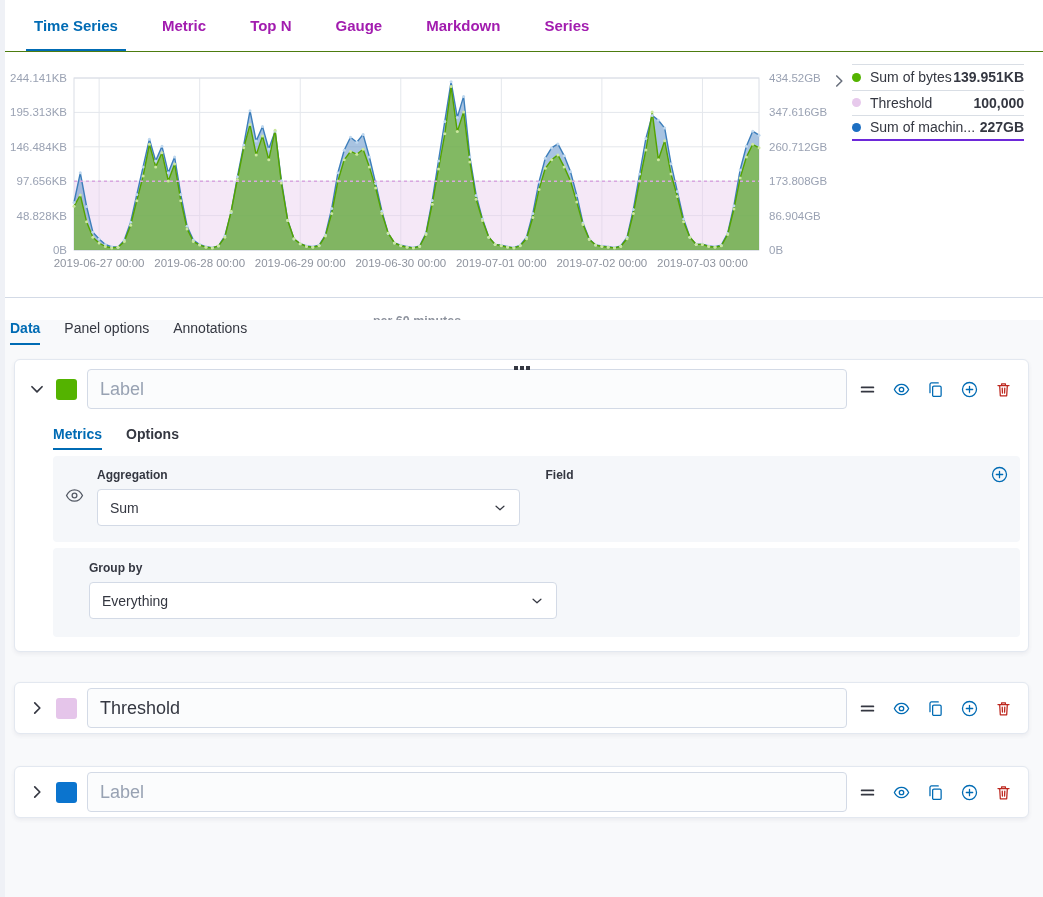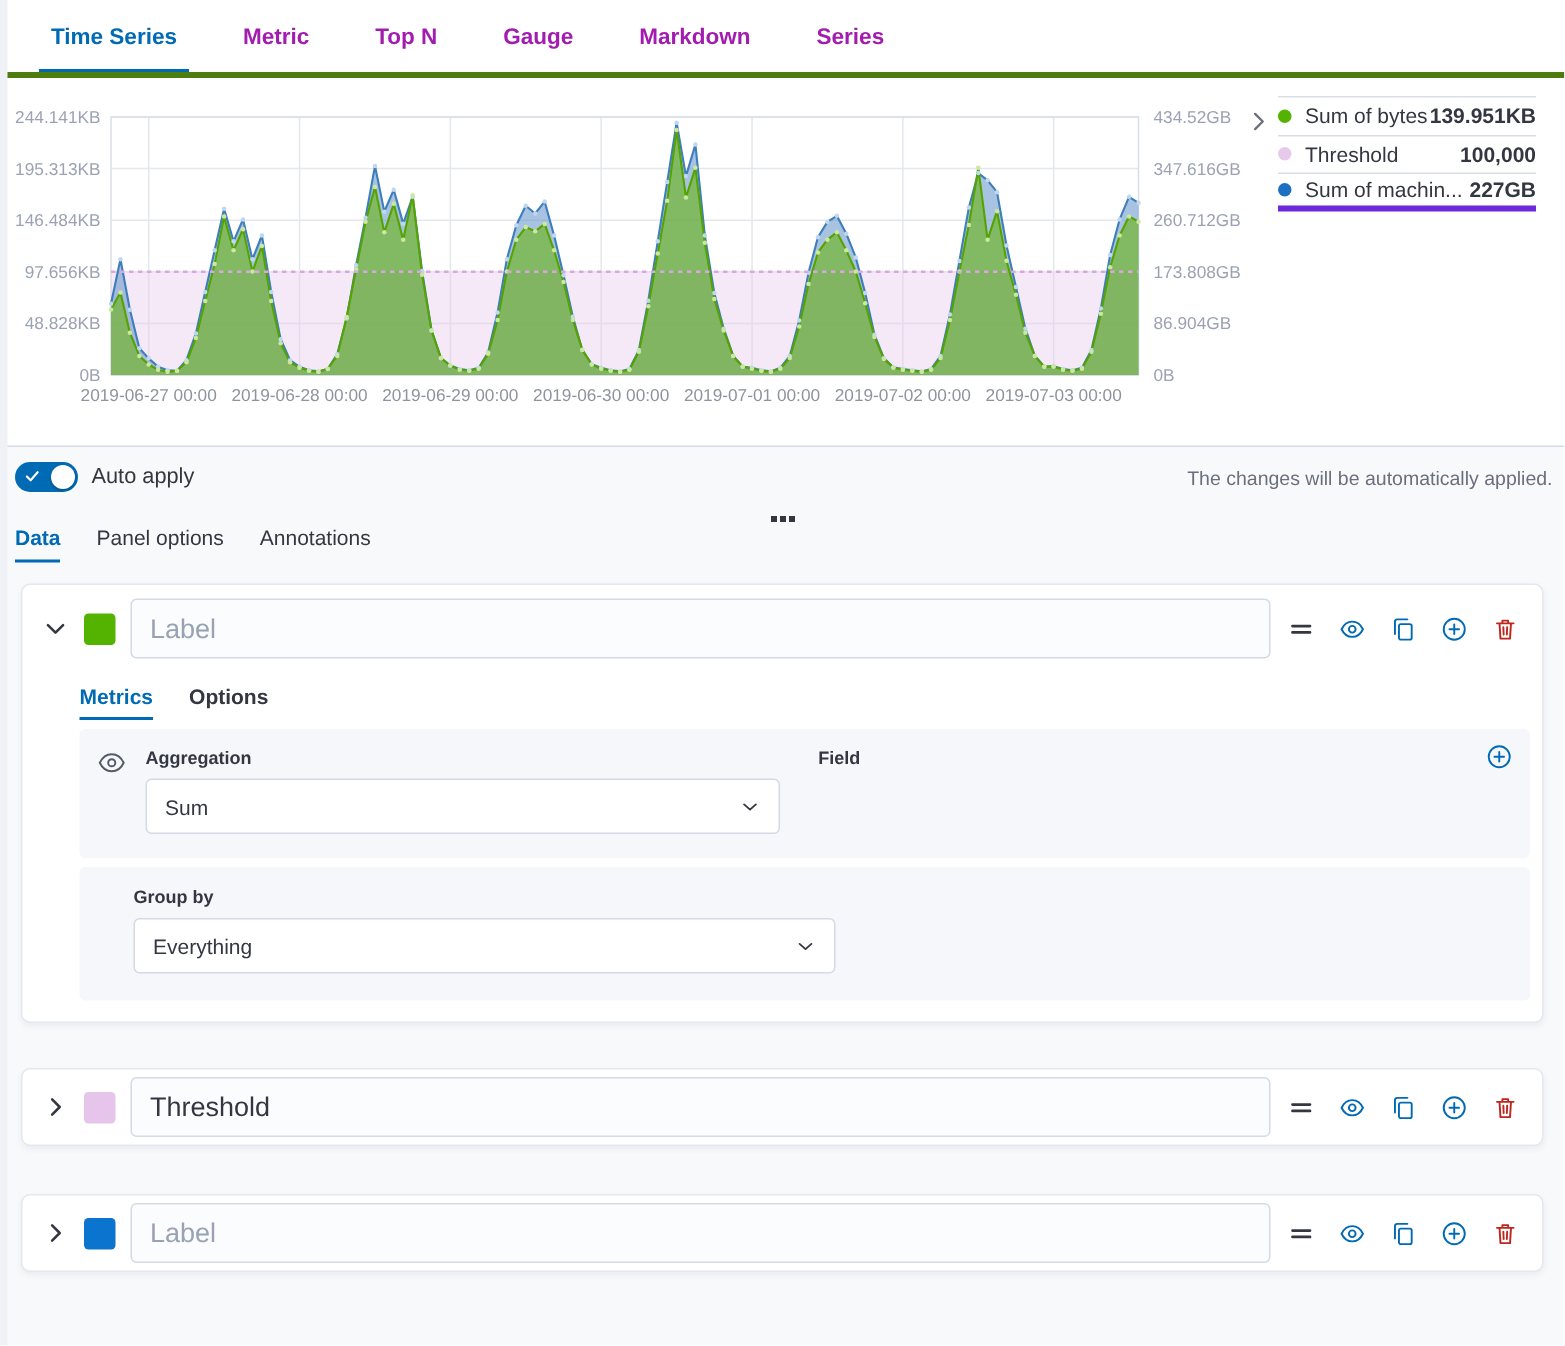--- a/index.html
+++ b/index.html
@@ -1,33 +1,33 @@
 <!DOCTYPE html>
 <html><head>
 <meta charset="utf-8">
 <style>
   * { box-sizing: border-box; margin: 0; padding: 0; }
   body { font-family: "Liberation Sans", sans-serif; background: #fff; }
   .app { position: relative; width: 1043px; height: 897px; background: #fff; overflow: hidden; }
   .left-gutter { position: absolute; left: 0; top: 0; width: 5px; height: 100%; background: #EFF1F6; z-index: 5; }
 
   
-  .topbar { position: relative; height: 52px; border-bottom: 4px solid #4d7c0f; display: flex; align-items: stretch; padding-left: 12px; background:#fff; z-index: 2; }
+  .topbar { position: relative; height: 52px; border-bottom: 1px solid #4d7c0f; display: flex; align-items: stretch; padding-left: 12px; background:#fff; z-index: 2; }
   .topbar .tab { display: flex; align-items: center; padding: 0 4px; margin: 0 18px; font-size: 15px; font-weight: 600; color: #a21caf; cursor: pointer; position: relative; }
   .topbar .tab.active { color: #006BB4; }
   .topbar .tab.active::after { content: ""; position: absolute; left: -4px; right: -4px; bottom: 0; height: 2px; background: #006BB4; }
 
   
   .chart-wrap { position: relative; height: 246px; border-bottom: 1px solid #D3DAE6; background: #fff; }
   .chart-svg { position: absolute; left: 2px; top: 6px; }
   .x-caption { position: absolute; left: 2px; top: 262px; width: 830px; text-align: center; font-size: 12.5px; font-weight: 700; color: #8E939E; }
   .legend-toggle { position: absolute; left: 830px; top: 20px; width: 18px; height: 18px; color: #69707D; cursor: pointer; background: none; border: none; }
   .legend { position: absolute; left: 852px; top: 12px; width: 172px; font-size: 14px; }
   .legend-row { display: flex; align-items: center; height: 25.5px; border-top: 1px solid #D9DEE5; cursor: pointer; }
-  .legend-row:last-child { border-bottom: 4px solid #6d28d9; }
+  .legend-row:last-child { border-bottom: 2px solid #6d28d9; }
   .legend-dot { width: 9px; height: 9px; border-radius: 50%; margin-right: 9px; flex: none; }
   .legend-label { color: #343741; white-space: nowrap; overflow: hidden; }
   .legend-value { margin-left: auto; font-weight: 700; color: #343741; }
 
   
   .editor { position: relative; height: 599px; background: #F8F9FB; }
   .apply-row { display: flex; align-items: center; padding: 10px 8px 0 10px; }
   .switch { position: relative; width: 42px; height: 20px; border-radius: 10px; background: #006BB4; cursor: pointer; flex: none; }
   .switch .knob { position: absolute; top: 2px; right: 2px; width: 16px; height: 16px; border-radius: 50%; background: #fff; box-shadow: 0 1px 2px rgba(0,0,0,.25); }
   .switch svg { position: absolute; left: 7px; top: 5px; }
@@ -55,21 +55,21 @@
   .actions button { border: none; background: none; padding: 0; width: 17px; height: 17px; cursor: pointer; }
   .act-blue { color: #006BB4; }
   .act-red { color: #BD271E; }
   .act-dark { color: #343741; cursor: grab; }
 
   .p-tabs { display: flex; gap: 24px; margin: 12px 0 0 38px; font-size: 14px; font-weight: 700; }
   .p-tabs .ptab { padding-bottom: 8px; color: #343741; cursor: pointer; position: relative; }
   .p-tabs .ptab.active { color: #006BB4; }
   .p-tabs .ptab.active::after { content: ""; position: absolute; left: 0; right: 0; bottom: 0; height: 2px; background: #006BB4; }
 
-  .p-section { margin: 6px 8px 0 38px; background: #F5F7FA; border-radius: 4px; position: relative; }
+  .p-section { margin: 6px 8px 0 38px; background: #F5F7FA; border-radius: 4px; position: relative; align-items: center; }
   .sec-agg { display: flex; padding: 12px 14px 16px 12px; gap: 10px; }
   .sec-eye { width: 22px; padding-top: 1px; color: #555B66; flex: none; }
   .sec-cols { flex: 1; display: grid; grid-template-columns: 1fr 1fr; gap: 6px 26px; padding-right: 38px; }
   .field-label { font-size: 12px; font-weight: 700; color: #343741; margin-bottom: 7px; }
   .select, .combo { height: 37px; background: #fff; border: 1px solid #D3DAE6; border-radius: 4px; display: flex; align-items: center; padding: 0 12px; font-size: 14px; color: #343741; cursor: pointer; }
   .select .sel-chev, .combo .sel-chev { margin-left: auto; color: #343741; display: flex; }
   .combo .clear-x { margin-left: auto; margin-right: 9px; display: flex; cursor: pointer; }
   .combo .sel-chev { margin-left: 0; }
   .sec-add { position: absolute; top: 10px; right: 12px; width: 17px; height: 17px; border: none; background: none; padding: 0; color: #006BB4; cursor: pointer; }
   .sec-group { margin-bottom: 14px; padding: 13px 14px 18px 36px; }
@@ -373,30 +373,20 @@
       </div>
       <div class="legend-row">
         <span class="legend-dot" style="background-color: rgb(29, 111, 194);"></span>
         <span class="legend-label">Sum of machin...</span>
         <span class="legend-value">227GB</span>
       </div>
     </div>
   </div>
 
   <div class="editor">
-    <div class="apply-row">
-      <div class="switch">
-        <svg width="9" height="9" viewBox="0 0 10 10">
-            <path d="M1 5.2L3.8 8 9 2" fill="none" stroke="#fff" stroke-width="1.6" stroke-linecap="round" stroke-linejoin="round"></path>
-          </svg>
-        <span class="knob"></span>
-      </div>
-      <span class="apply-label">Auto apply</span>
-      <span class="apply-hint">The changes will be automatically applied.</span>
-    </div>
 
     <button class="resize-handle" aria-label="resize">
       <i></i>
         <i></i>
         <i></i>
     </button>
 
     <div class="editor-tabs">
       <div class="etab active">Data</div>
       <div class="etab">Panel options</div>

